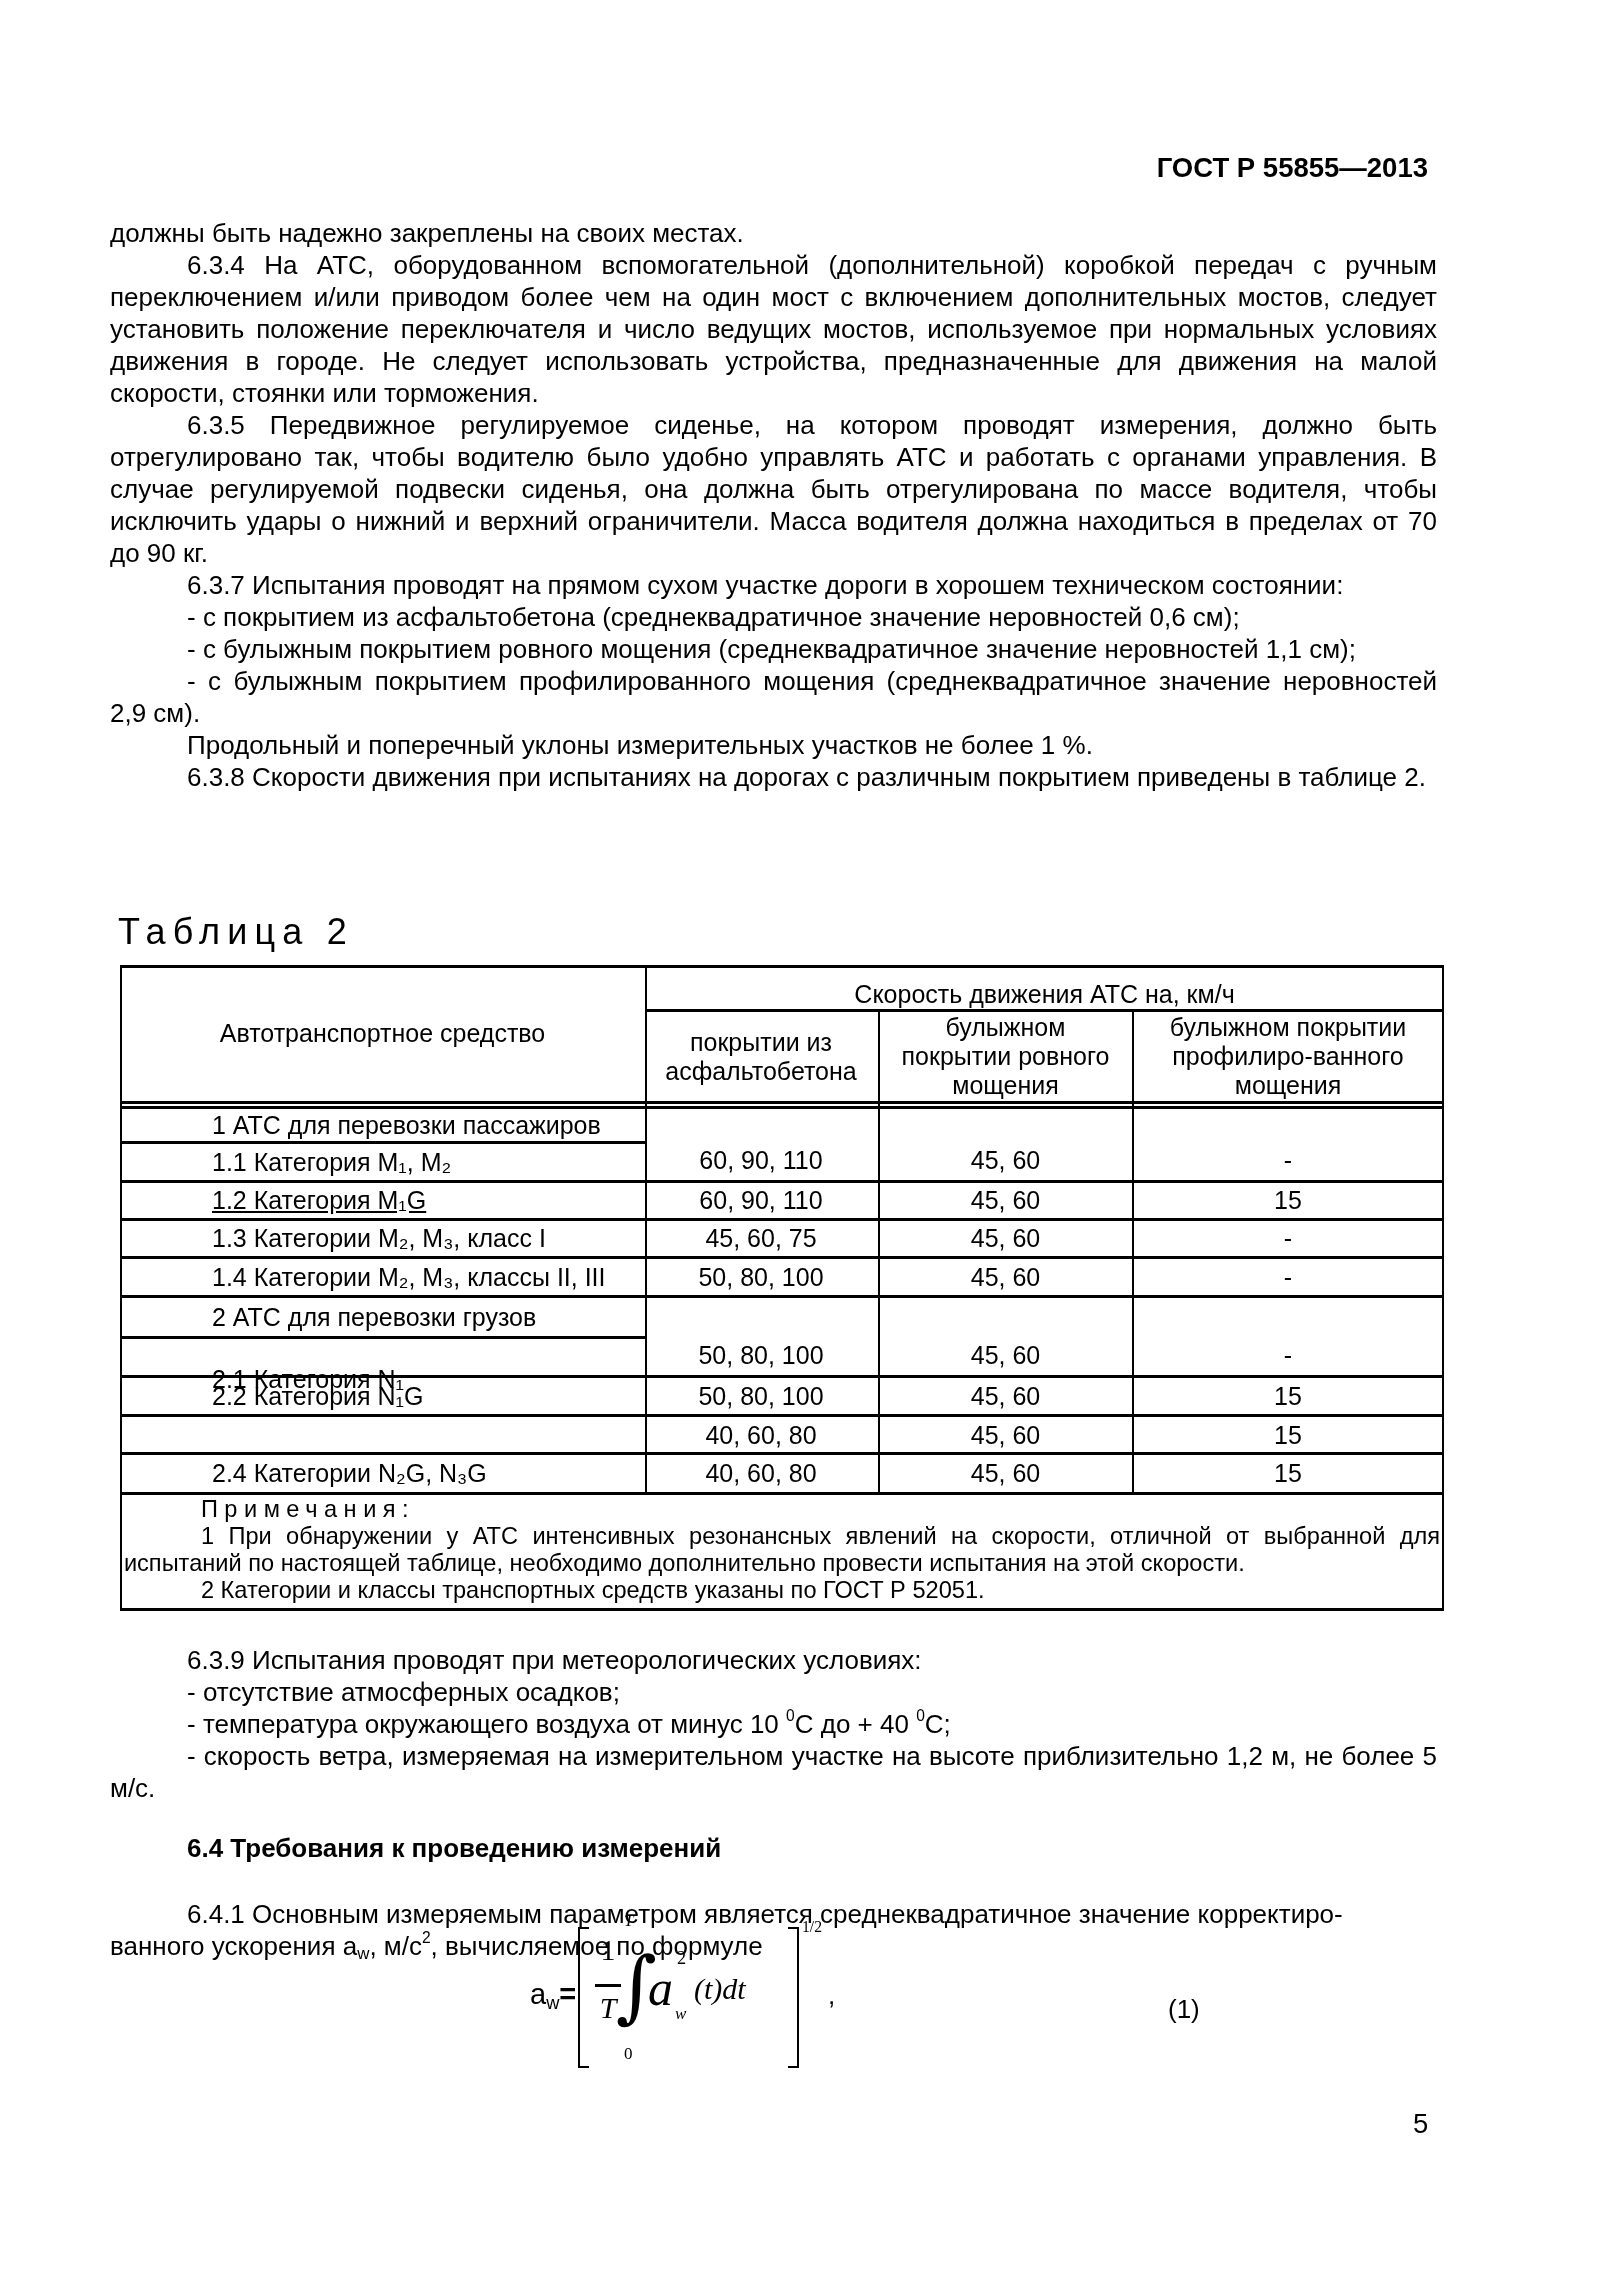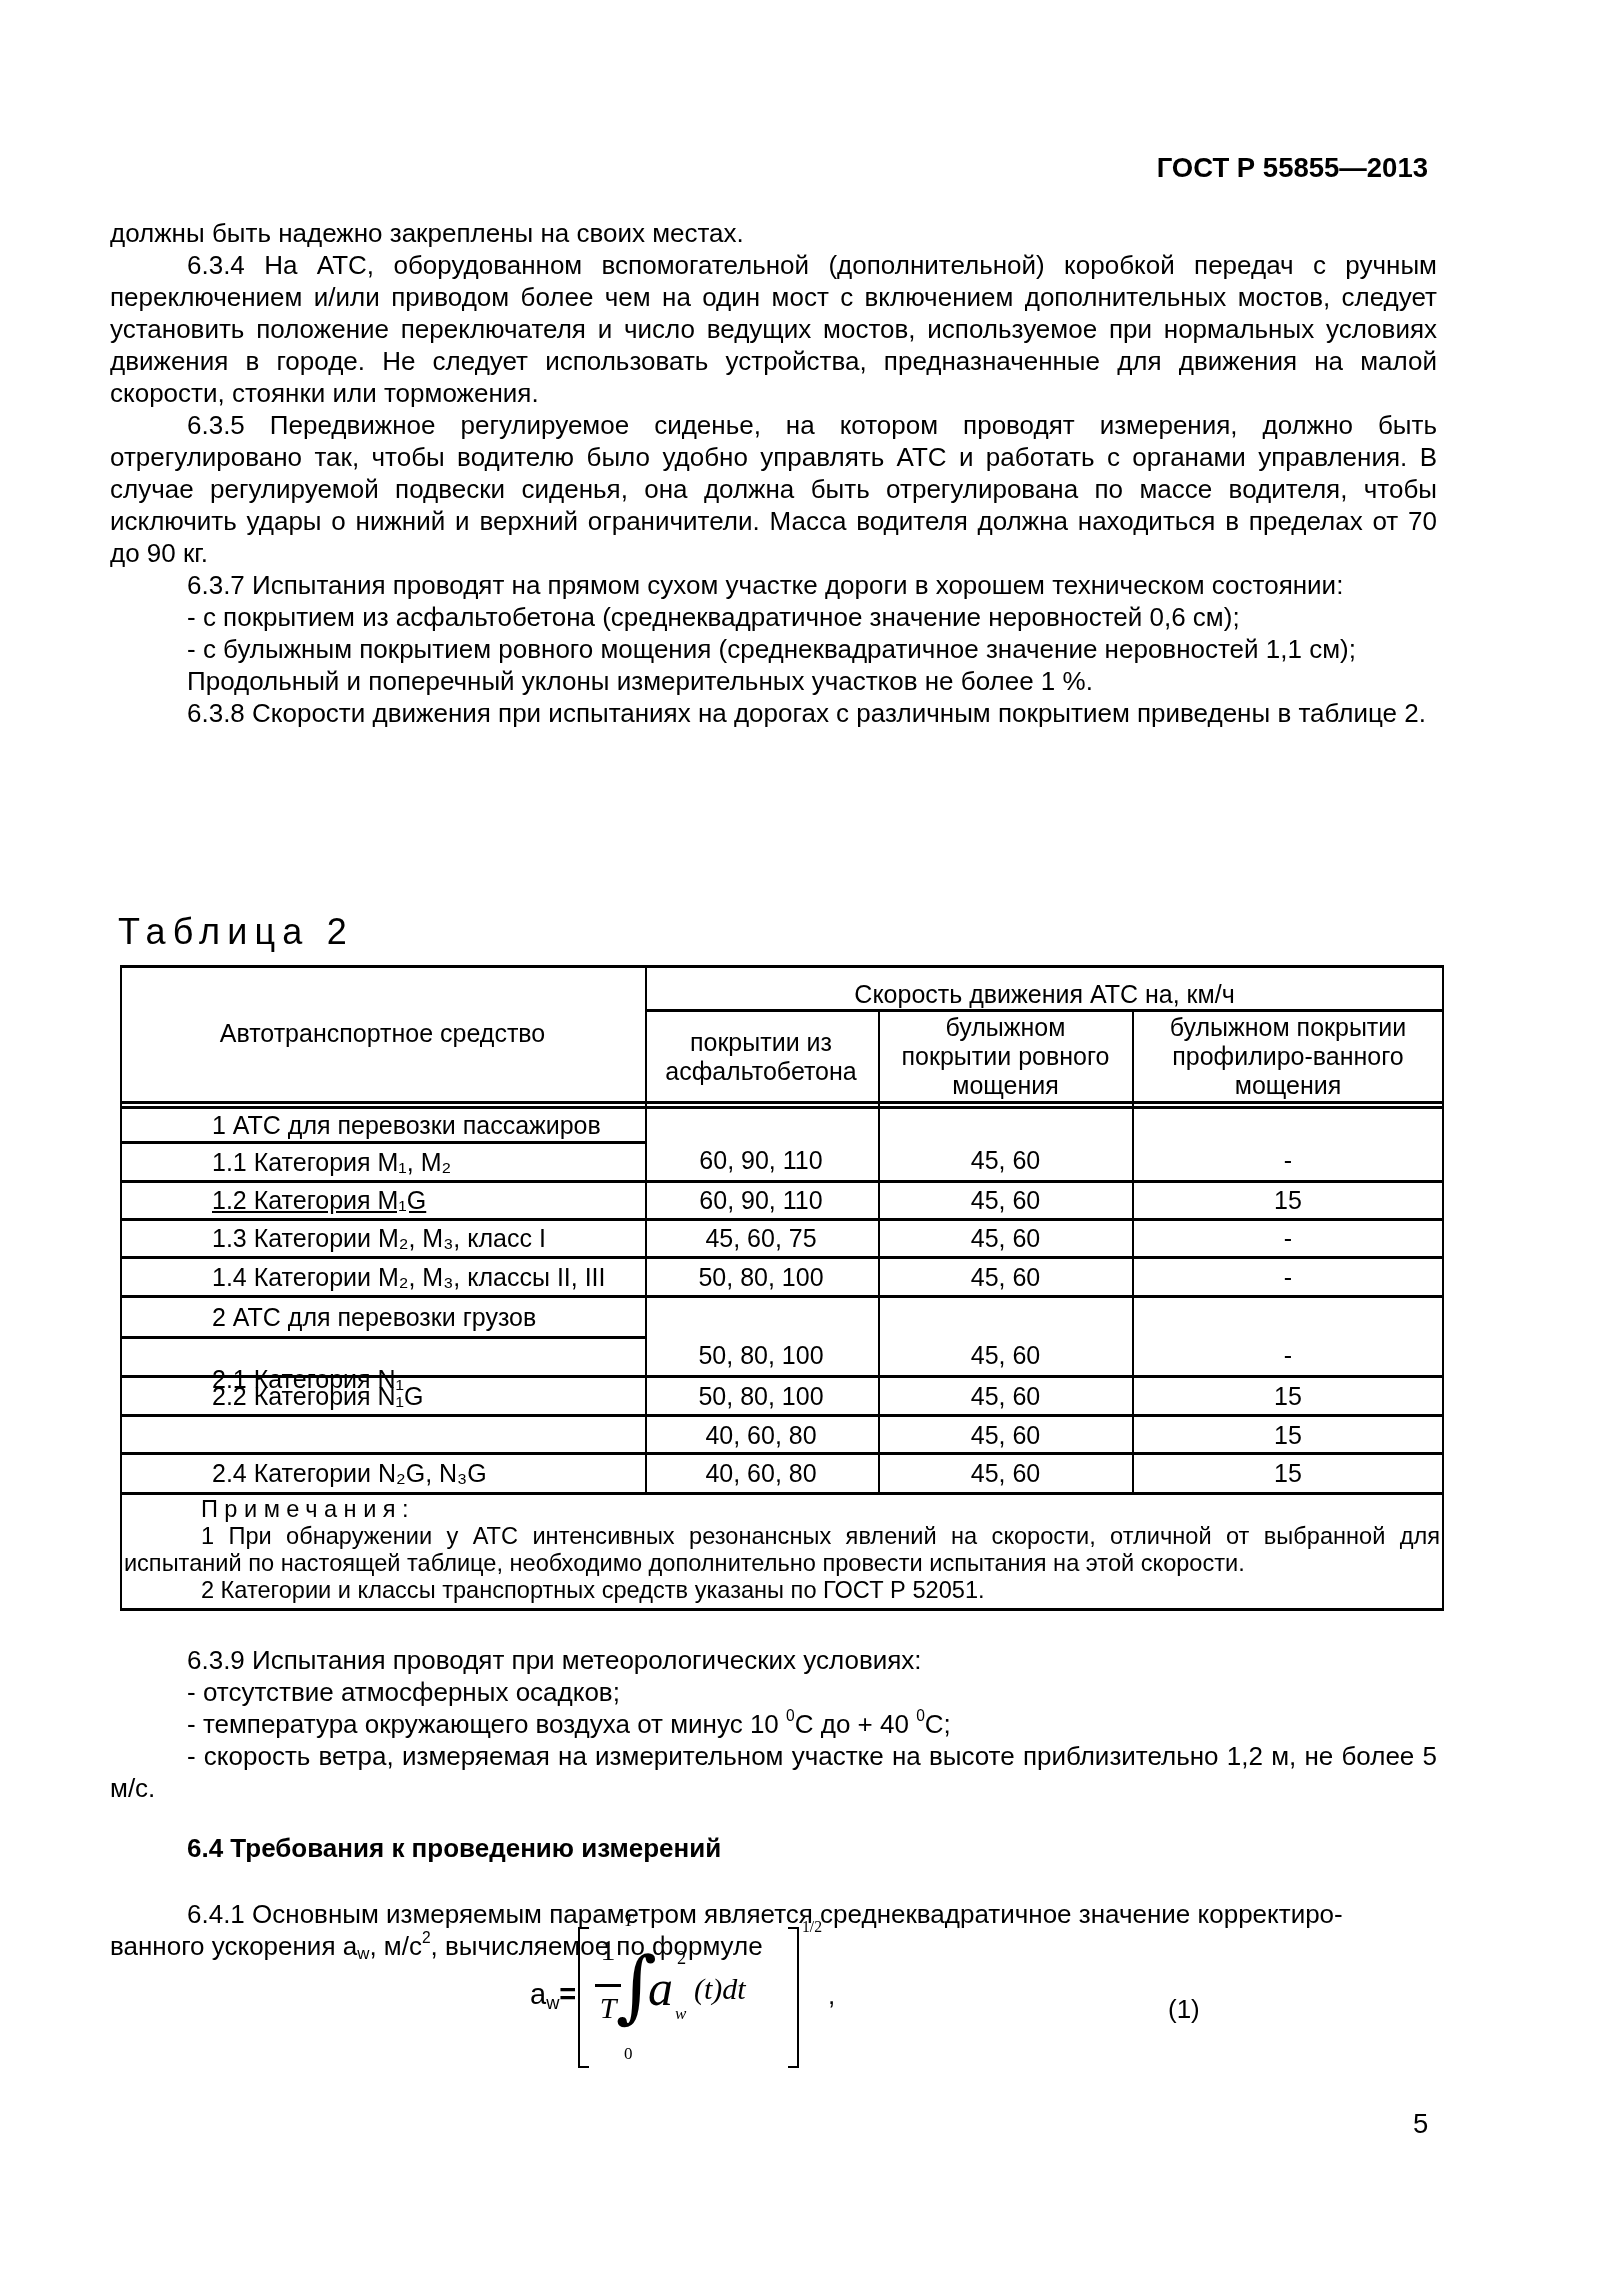--- a/index.html
+++ b/index.html
@@ -31,20 +31,21 @@
 
 <div class="hdr">ГОСТ Р 55855—2013</div>
 
 <div class="body-text" style="top:217px;">
   <p class="p">должны быть надежно закреплены на своих местах.</p>
   <p class="p ind">6.3.4 На АТС, оборудованном вспомогательной (дополнительной) коробкой передач с ручным переключением и/или приводом более чем на один мост с включением дополнительных мостов, следует установить положение переключателя и число ведущих мостов, используемое при нормальных условиях движения в городе. Не следует использовать устройства, предназначенные для движения на малой скорости, стоянки или торможения.</p>
   <p class="p ind">6.3.5 Передвижное регулируемое сиденье, на котором проводят измерения, должно быть отрегулировано так, чтобы водителю было удобно управлять АТС и работать с органами управления. В случае регулируемой подвески сиденья, она должна быть отрегулирована по массе водителя, чтобы исключить удары о нижний и верхний ограничители. Масса водителя должна находиться в пределах от 70 до 90 кг.</p>
   <p class="p ind">6.3.7 Испытания проводят на прямом сухом участке дороги в хорошем техническом состоянии:</p>
   <p class="p ind">- с покрытием из асфальтобетона (среднеквадратичное значение неровностей 0,6 см);</p>
   <p class="p ind">- с булыжным покрытием ровного мощения (среднеквадратичное значение неровностей 1,1 см);</p>
+  <p class="p ind">- с булыжным покрытием профилированного мощения (среднеквадратичное значение неровностей 2,9 см).</p>
   <p class="p ind">Продольный  и  поперечный  уклоны   измерительных участков не более 1 %.</p>
   <p class="p ind">6.3.8 Скорости движения при испытаниях на дорогах с различным покрытием приведены в таблице 2.</p>
 </div>
 
 <div class="tbl-caption">Таблица 2</div>
 
 <div class="tbl">
 
   <div class="hline" style="left:0;top:0;width:1324px;height:3.3px;"></div>
   <div class="hline" style="left:0;top:643px;width:1324px;height:3.3px;"></div>

